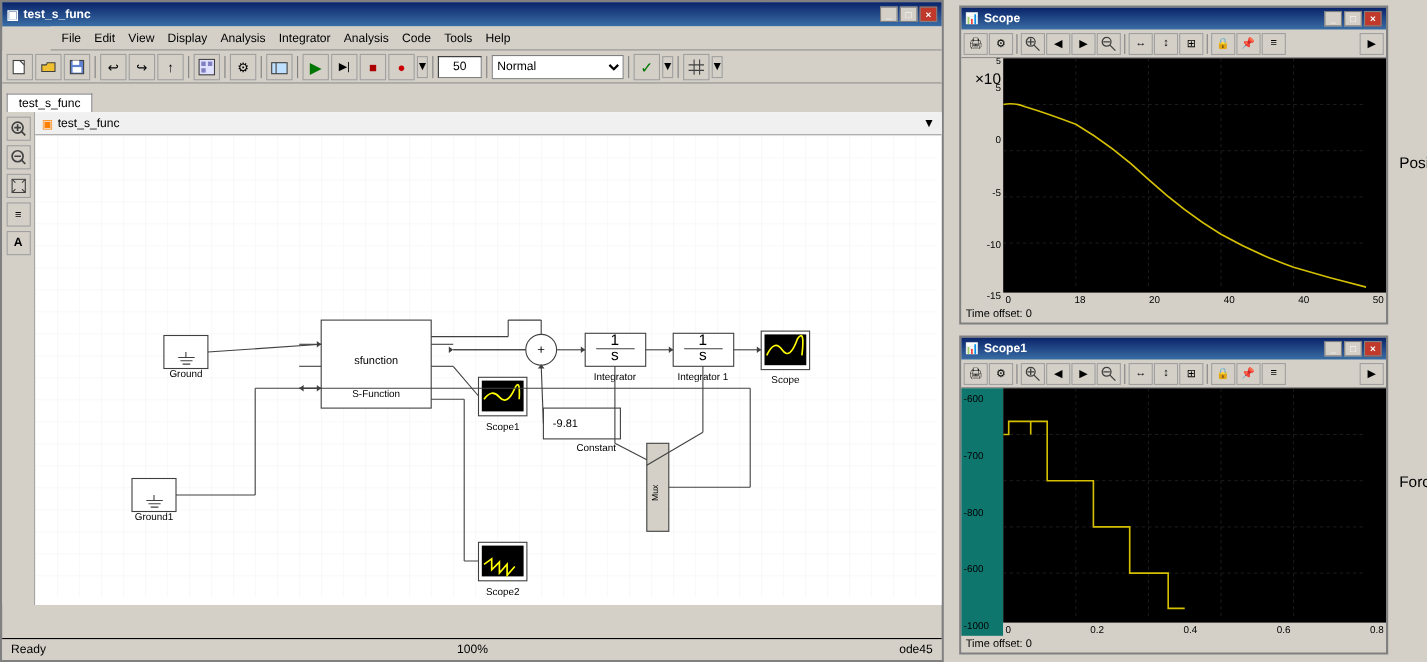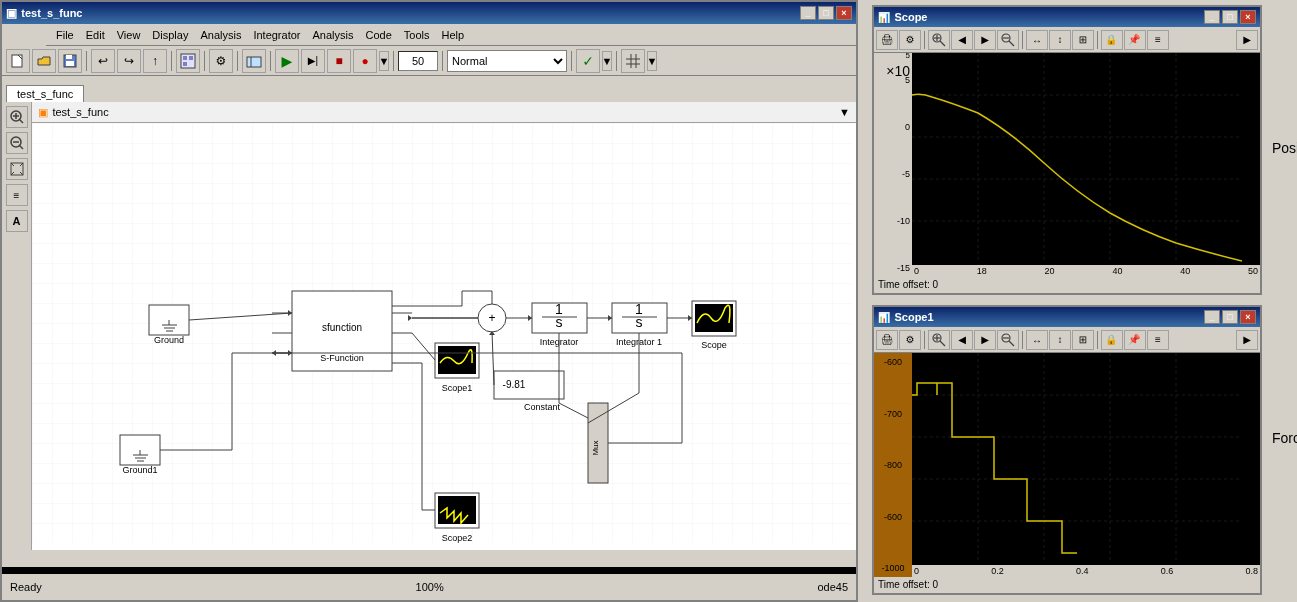--- a/index.html
+++ b/index.html
@@ -130,23 +130,23 @@
       display: flex;
       align-items: center;
       padding: 2px 6px;
       height: 22px;
       gap: 4px;
     }
 
     .status-bar {
       position: absolute;
       bottom: 0; left: 0; right: 0;
-      height: 33px;
-      background: #d4d0c8;
-      border-top: 7px solid #000000;
+      height: 20px;
+      background: #d4d0c8;
+      border-top: 1px solid #000000;
       display: flex;
       align-items: center;
       justify-content: space-between;
       padding: 0 8px;
       font-size: 11px;
     }
 
     
     .diagram-canvas {
       position: relative;
@@ -639,21 +639,21 @@
       <div style="width:1px; height:18px; background:#808080; margin:0 2px;"></div>
       <div class="scope-btn">🔒</div>
       <div class="scope-btn">📌</div>
       <div class="scope-btn">≡</div>
       <div style="flex:1;"></div>
       <div class="scope-btn">▶</div>
     </div>
 
     <div style="display:flex; flex:1;">
 
-      <div style="width:38px; background:#a16207; display:flex; flex-direction:column; justify-content:space-between; padding:4px 2px; font-size:9px; text-align:center;">
+      <div style="width:38px; background:#0f766e; display:flex; flex-direction:column; justify-content:space-between; padding:4px 2px; font-size:9px; text-align:left;">
         <span>-600</span>
         <span>-700</span>
         <span>-800</span>
         <span>-600</span>
         <span>-1000</span>
       </div>
       <div style="flex:1; display:flex; flex-direction:column;">
         <div class="scope-plot" style="flex:1; width:100%;">
           <svg width="330" height="210">
 

